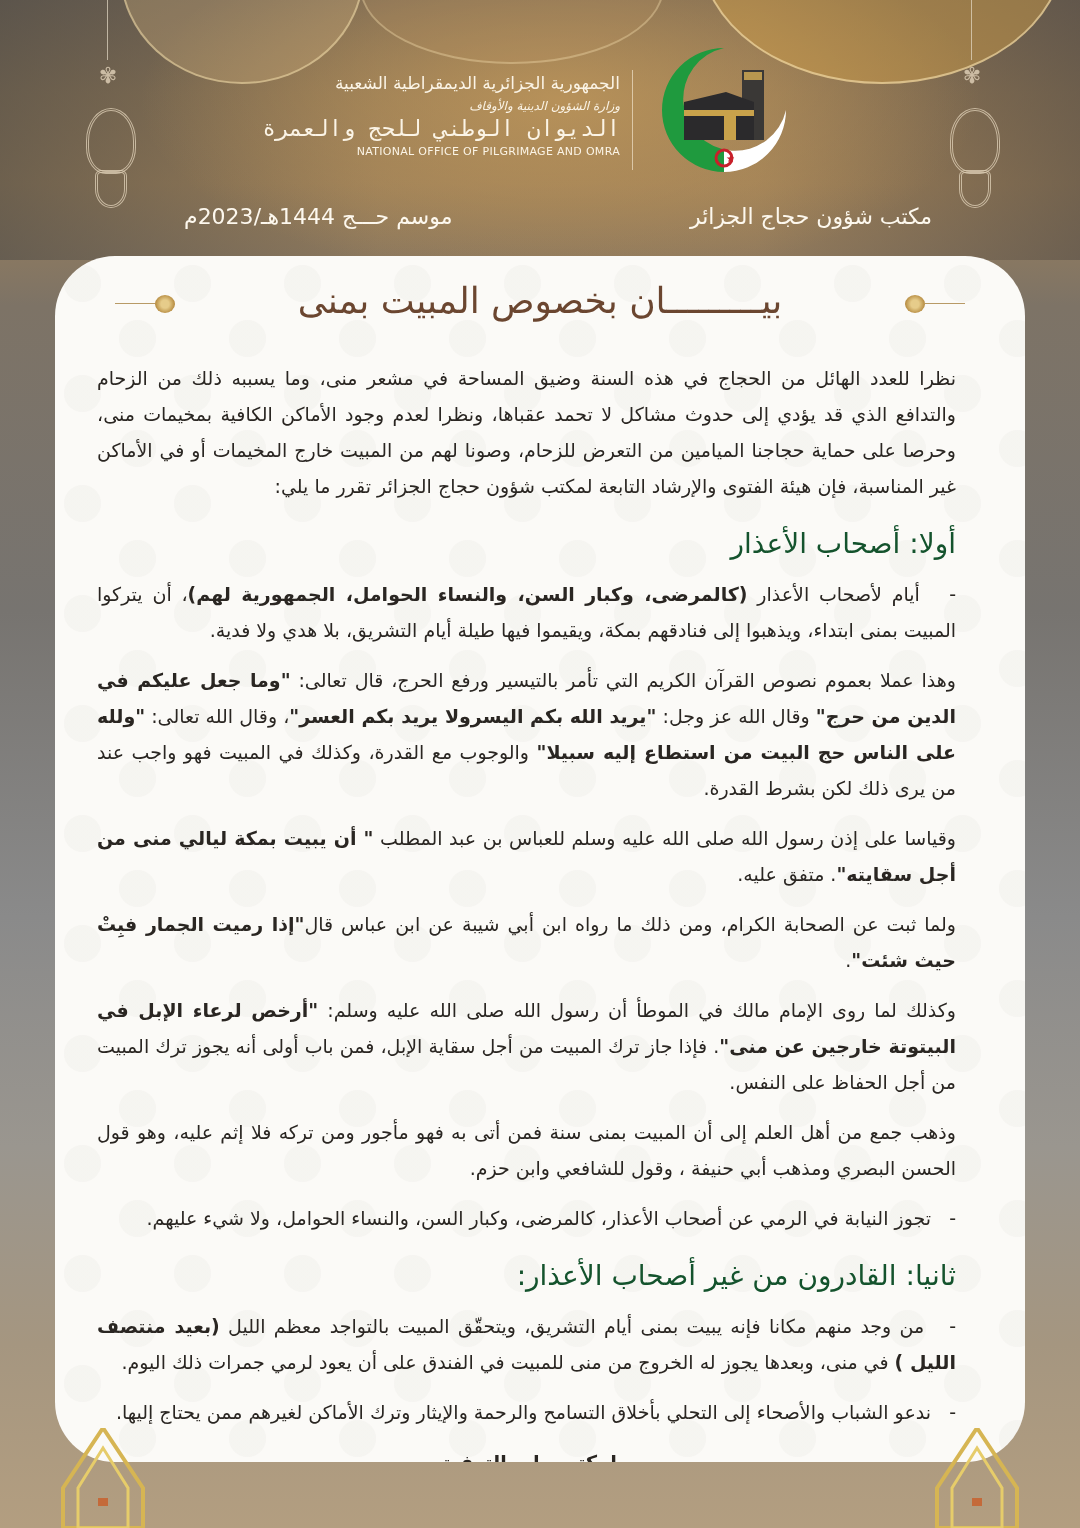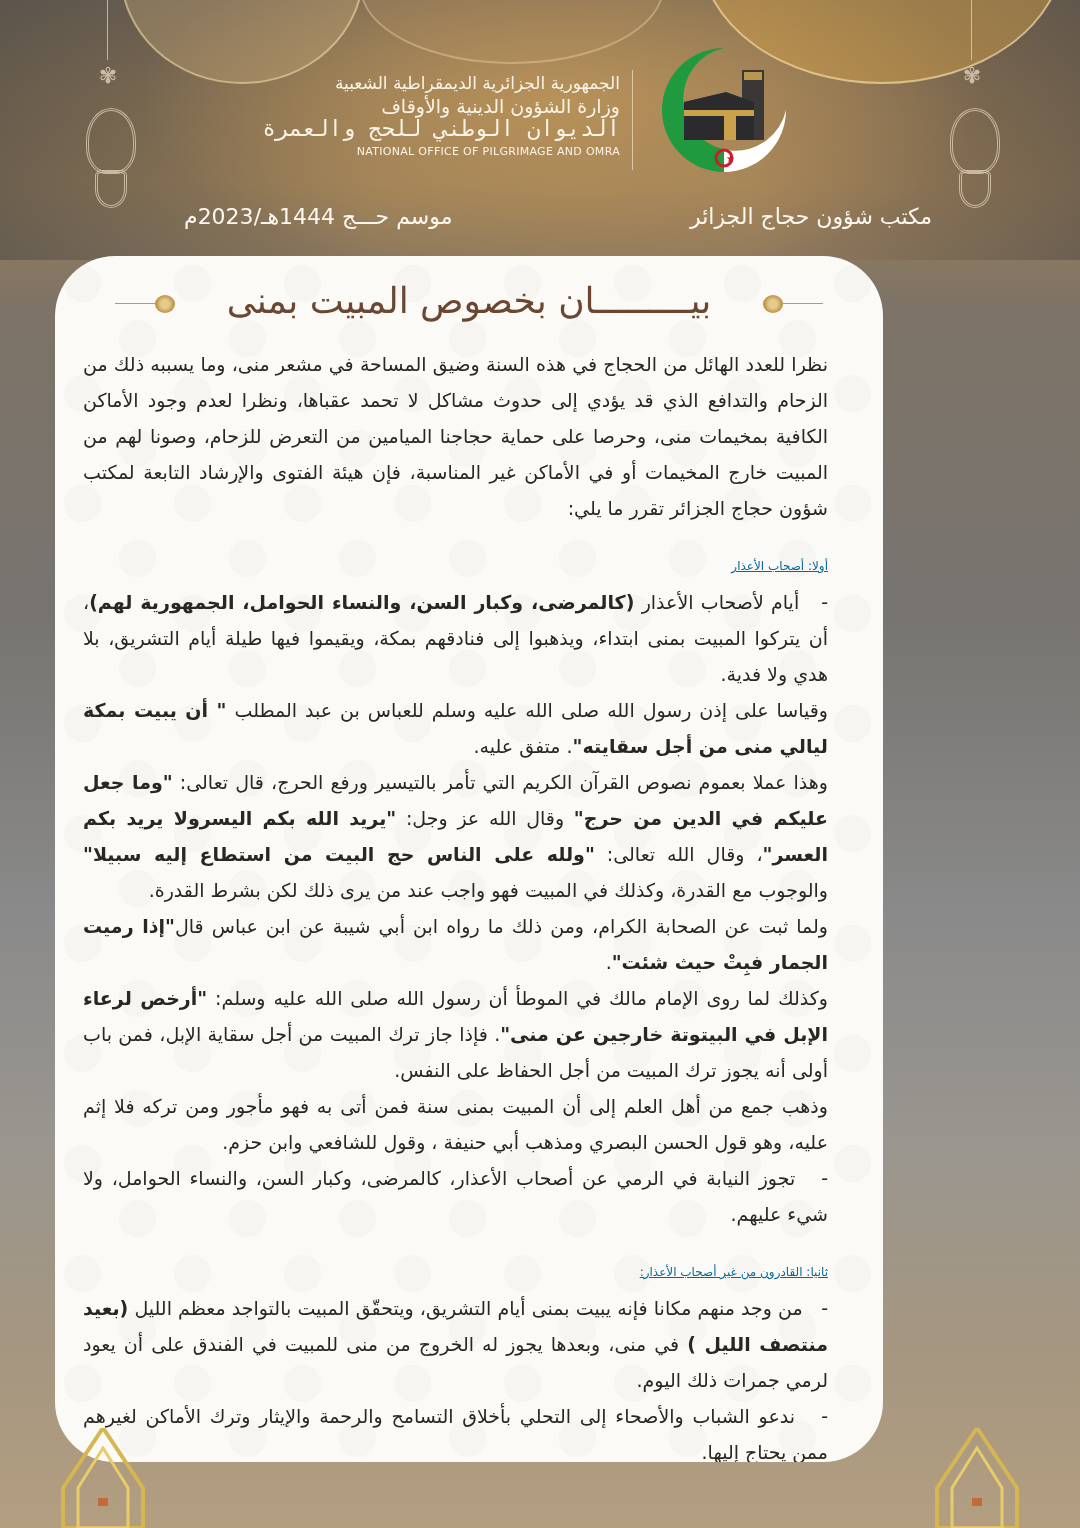--- a/index.html
+++ b/index.html
@@ -21,32 +21,32 @@
   .pendant .chain { position: absolute; left: 24px; top: 0; width: 1px; height: 60px; background: rgba(230,220,200,0.7); }
   .pendant .star { position: absolute; left: 13px; top: 64px; width: 24px; height: 24px; color: rgba(220,205,180,0.85); font-size: 22px; line-height: 24px; text-align: center; }
   .pendant .body { position: absolute; left: 3px; top: 108px; width: 44px; height: 60px; border-radius: 50% 50% 40% 40%; border: 3px double rgba(220,205,180,0.8); }
   .pendant .tail { position: absolute; left: 12px; top: 170px; width: 26px; height: 32px; border: 3px double rgba(220,205,180,0.8); border-radius: 6px 6px 50% 50%; }
   .pendant.left { left: 83px; top: 0; }
   .pendant.right { left: 947px; top: 0; }
 
   .header { position: absolute; left: 280px; top: 62px; width: 540px; height: 120px; }
   .org-text { position: absolute; right: 200px; top: 10px; text-align: right; color: #fbf4e6; direction: rtl; }
   .org-text .l1 { font-size: 17px; line-height: 22px; white-space: nowrap; }
-  .org-text .l2 { font-size: 19px; line-height: 24px; white-space: nowrap; }
+  .org-text .l2 { font-size: 12px; line-height: 24px; white-space: nowrap; font-style: italic; }
   .org-text .l3 { font-family: Liberation Mono, monospace; font-size: 22px; line-height: 26px; white-space: nowrap; }
   .org-text .l4 { direction: ltr; font-size: 11px; letter-spacing: 0.3px; line-height: 16px; white-space: nowrap; text-align: right; }
   .divider-v { position: absolute; left: 352px; top: 8px; width: 1px; height: 100px; background: rgba(250,240,220,0.6); }
   .logo { position: absolute; left: 374px; top: -22px; width: 140px; height: 140px; }
 
   .subheader { position: absolute; top: 204px; color: #fdf8ee; font-size: 22px; direction: rtl; white-space: nowrap; margin-left: 36px; }
   .subheader.right { right: 148px; }
   .subheader.left { left: 148px; }
 
   .card {
-    position: absolute; left: 55px; top: 256px; width: 828px; height: 1206px;
+    position: absolute; left: 55px; top: 256px; width: 970px; height: 1206px;
     background: #fbfaf7; border-radius: 60px; overflow: hidden;
   }
   .card::before {
     content: ""; position: absolute; inset: 0;
     background:
       radial-gradient(circle at 25% 25%, rgba(200,195,185,0.10) 0 18px, transparent 19px),
       radial-gradient(circle at 75% 75%, rgba(200,195,185,0.10) 0 18px, transparent 19px);
     background-size: 110px 110px;
   }
   .title-row { position: absolute; left: 0; right: 0; top: 24px; height: 60px; }
@@ -59,22 +59,22 @@
   .ornament .line { position: absolute; top: 9px; height: 1px; width: 40px; background: #b89a66; }
   .ornament .gem { position: absolute; top: 1px; width: 20px; height: 18px; border-radius: 50%; background: radial-gradient(circle, #e6cc8a 30%, #b98f45 70%); }
   .ornament.left { left: 60px; } .ornament.left .line { left: 0; } .ornament.left .gem { left: 40px; }
   .ornament.right { right: 60px; } .ornament.right .line { right: 0; } .ornament.right .gem { right: 40px; }
 
   .content {
     position: absolute; left: 28px; right: 55px; top: 90px;
     direction: rtl; text-align: justify; color: #2a2622;
     font-size: 19px; line-height: 36px;
   }
-  .content p { margin: 0; }
-  .content .section-h { color: #0369a1; font-size: 12px; margin-top: 22px; line-height: 36px; text-decoration: underline; }
+  .content p { margin: 14px; }
+  .content .section-h { color: #14532d; font-size: 28px; margin-top: 22px; line-height: 36px; }
   .content b { font-weight: bold; }
   .content .bullet::before { content: "-\00a0\00a0\00a0 "; }
   .content .closing { text-align: center; font-weight: bold; margin-top: 6px; }
   .corner-orn { position: absolute; bottom: 0; width: 90px; height: 100px; }
   .corner-orn.left { left: 58px; }
   .corner-orn.right { right: 58px; }
 </style>
 </head>
 <body>
 
@@ -138,22 +138,22 @@
         <div class="line"></div>
         <div class="gem"></div>
       </div>
   </div>
 
   <div class="content">
     <p>نظرا للعدد الهائل من الحجاج في هذه السنة وضيق المساحة في مشعر منى، وما يسببه ذلك من الزحام والتدافع الذي قد يؤدي إلى حدوث مشاكل لا تحمد عقباها، ونظرا لعدم وجود الأماكن الكافية بمخيمات منى، وحرصا على حماية حجاجنا الميامين من التعرض للزحام، وصونا لهم من المبيت خارج المخيمات أو  في الأماكن غير المناسبة، فإن هيئة الفتوى والإرشاد التابعة لمكتب شؤون حجاج الجزائر تقرر ما يلي:</p>
 
     <p class="section-h">أولا: أصحاب الأعذار</p>
     <p class="bullet"><span>أيام لأصحاب الأعذار </span><b>(كالمرضى، وكبار السن، والنساء الحوامل، الجمهورية لهم)</b><span>، أن يتركوا المبيت بمنى ابتداء، ويذهبوا إلى فنادقهم بمكة، ويقيموا فيها طيلة أيام التشريق، بلا هدي ولا فدية.</span></p>
+    <p><span>وهذا عملا بعموم نصوص القرآن الكريم التي تأمر بالتيسير ورفع الحرج، قال تعالى: </span><b>"وما جعل عليكم في الدين من حرج"</b><span> وقال الله عز وجل: </span><b>"يريد الله بكم اليسرولا يريد بكم العسر"</b><span>، وقال الله تعالى: </span><b>"ولله على الناس حج البيت من استطاع إليه سبيلا"</b><span> والوجوب مع القدرة، وكذلك في المبيت فهو واجب عند من يرى ذلك لكن بشرط القدرة.</span></p>
     <p><span>وقياسا على إذن رسول الله صلى الله عليه وسلم للعباس بن عبد المطلب </span><b>" أن يبيت بمكة ليالي منى من أجل سقايته"</b><span>. متفق عليه.</span></p>
-    <p><span>وهذا عملا بعموم نصوص القرآن الكريم التي تأمر بالتيسير ورفع الحرج، قال تعالى: </span><b>"وما جعل عليكم في الدين من حرج"</b><span> وقال الله عز وجل: </span><b>"يريد الله بكم اليسرولا يريد بكم العسر"</b><span>، وقال الله تعالى: </span><b>"ولله على الناس حج البيت من استطاع إليه سبيلا"</b><span> والوجوب مع القدرة، وكذلك في المبيت فهو واجب عند من يرى ذلك لكن بشرط القدرة.</span></p>
     <p><span>ولما ثبت عن الصحابة الكرام، ومن ذلك ما رواه ابن أبي شيبة عن ابن عباس قال</span><b>"إذا رميت الجمار فبِتْ حيث شئت"</b><span>.</span></p>
     <p><span>وكذلك لما روى الإمام مالك في الموطأ أن رسول الله صلى الله عليه وسلم: </span><b>"أرخص لرعاء الإبل في البيتوتة خارجين عن منى"</b><span>. فإذا جاز ترك المبيت من أجل سقاية الإبل، فمن باب أولى أنه يجوز ترك المبيت من أجل الحفاظ على النفس.</span></p>
     <p>وذهب جمع من أهل العلم إلى أن المبيت بمنى سنة فمن أتى به فهو مأجور ومن تركه فلا إثم عليه، وهو قول الحسن البصري ومذهب أبي حنيفة ، وقول للشافعي وابن حزم.</p>
     <p class="bullet">تجوز النيابة في الرمي عن أصحاب الأعذار، كالمرضى، وكبار السن، والنساء الحوامل، ولا شيء عليهم.</p>
 
     <p class="section-h">ثانيا: القادرون من غير أصحاب الأعذار:</p>
     <p class="bullet"><span>من وجد منهم مكانا فإنه يبيت بمنى أيام التشريق، ويتحقّق المبيت بالتواجد معظم الليل </span><b>(بعيد منتصف الليل )</b><span> في منى، وبعدها يجوز له الخروج من منى للمبيت في الفندق على أن يعود لرمي جمرات ذلك اليوم.</span></p>
     <p class="bullet">ندعو الشباب والأصحاء إلى التحلي بأخلاق التسامح والرحمة والإيثار وترك الأماكن لغيرهم ممن يحتاج إليها.</p>
 
     <p class="closing">لمكتب ولي التوفيق</p>

